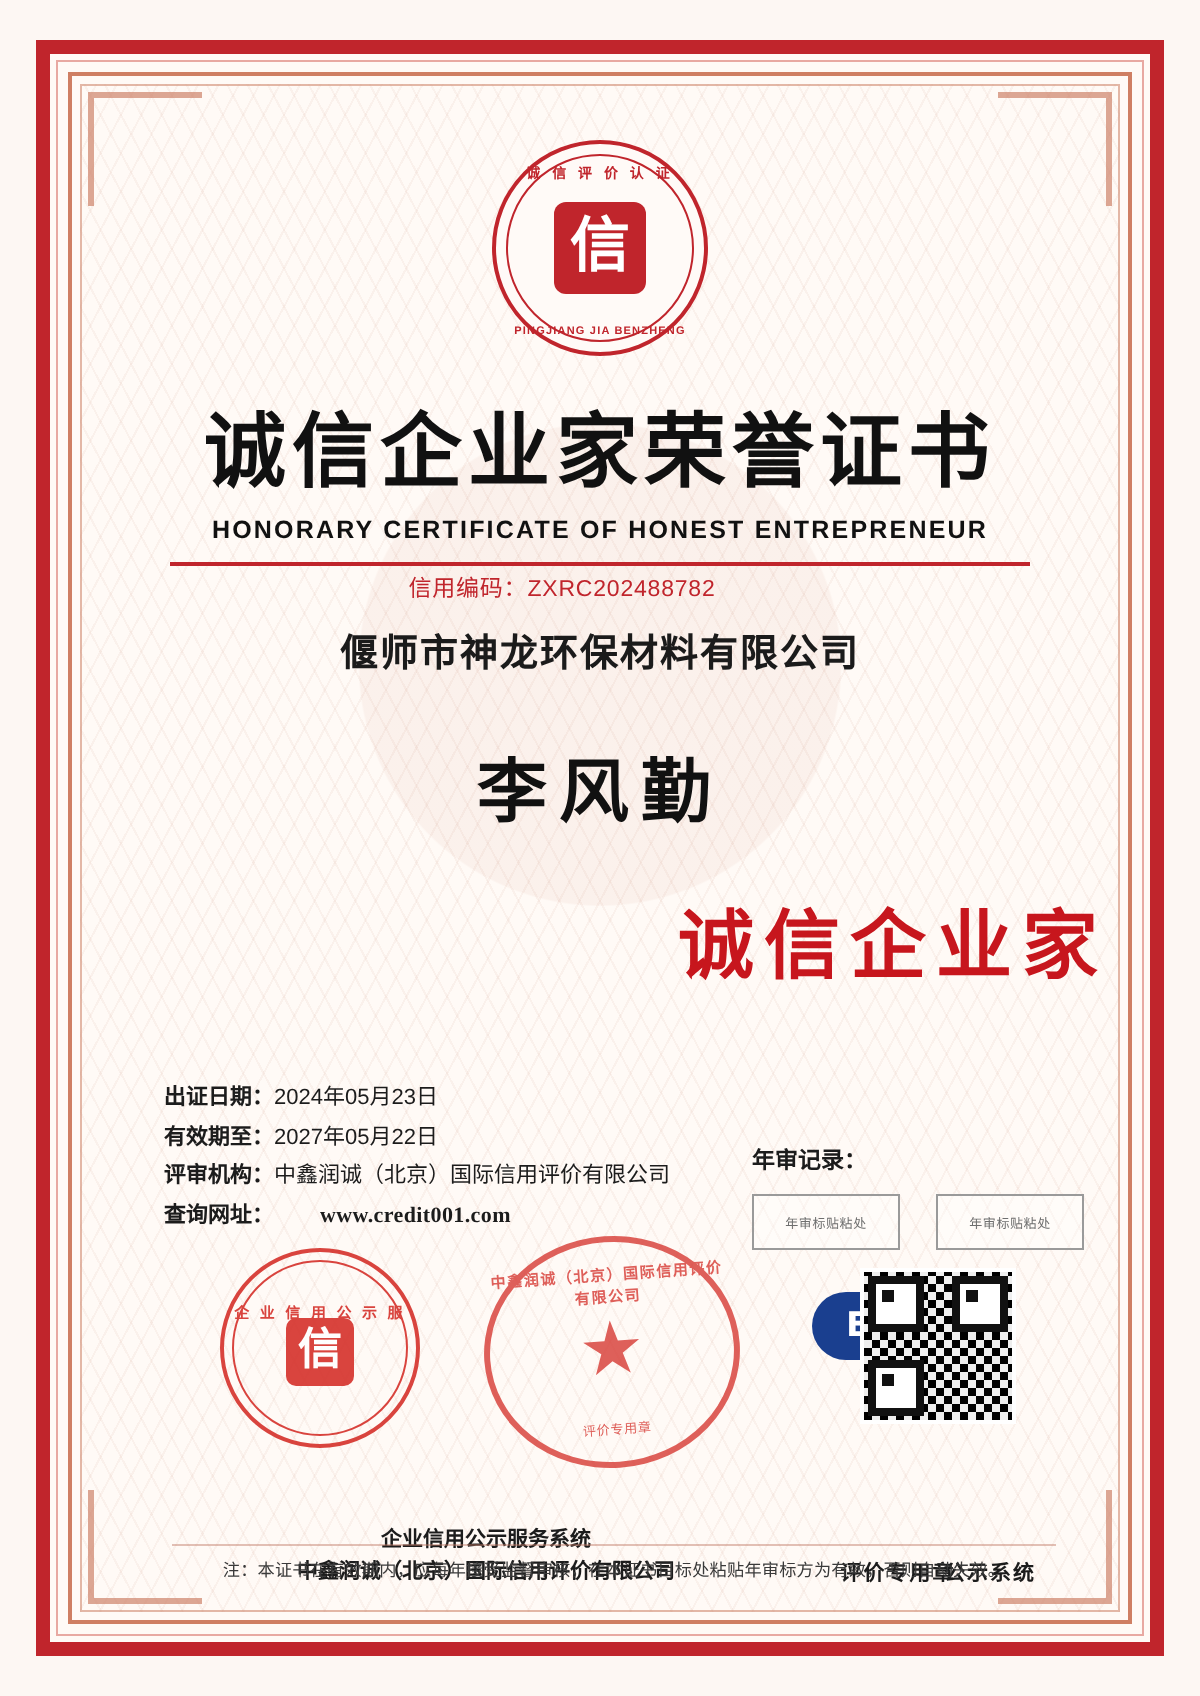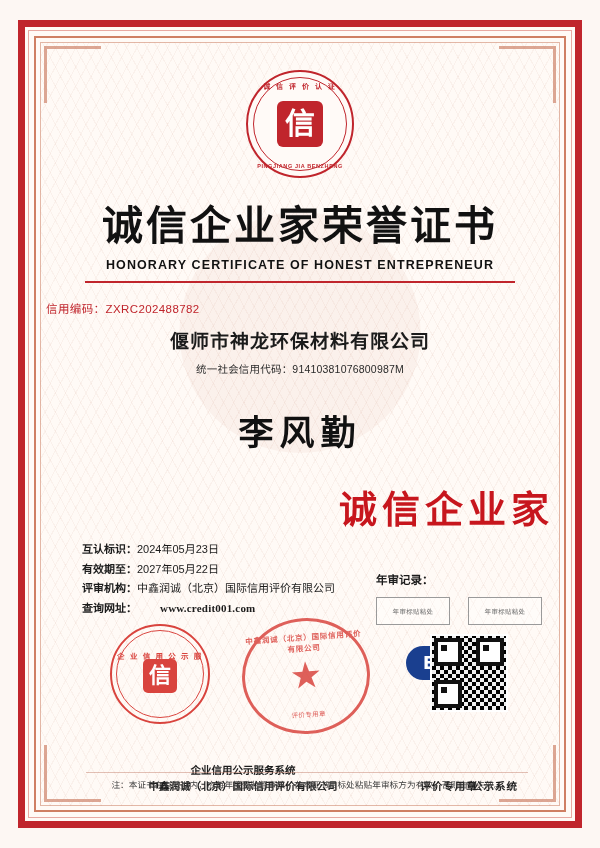--- a/index.html
+++ b/index.html
@@ -161,22 +161,22 @@
   }
   .title-rule {
     margin: 9px auto 0;
     width: 430px;
     height: 2px;
     background: #c0252c;
   }
 
   
   .credit-no {
-    margin-top: 17px;
-    text-align: left;
+    margin-top: 2px;
+    text-align: center;
     padding-right: 38px;
     font-size: 11.5px;
     color: #c0252c;
     letter-spacing: .4px;
   }
 
   
   .company {
     margin-top: 10px;
     text-align: center;
@@ -483,30 +483,27 @@
 
     <div class="title-cn">诚信企业家荣誉证书</div>
     <div class="title-en">HONORARY CERTIFICATE OF HONEST ENTREPRENEUR</div>
     <div class="title-rule"></div>
 
     <div class="credit-no">
       <span>信用编码：</span><span>ZXRC202488782</span>
     </div>
 
     <div class="company">偃师市神龙环保材料有限公司</div>
-    <div class="usci">
-      <span>统一社会信用代码：</span><span>91410381076800987M</span>
-    </div>
 
     <div class="person">李风勤</div>
     <div class="award">诚信企业家</div>
 
     <div class="details">
       <div class="row">
-        <span class="label">互认标识：</span><span>2024年05月23日</span>
+        <span class="label">出证日期：</span><span>2024年05月23日</span>
       </div>
       <div class="row">
         <span class="label">有效期至：</span><span>2027年05月22日</span>
       </div>
       <div class="row">
         <span class="label">评审机构：</span><span>中鑫润诚（北京）国际信用评价有限公司</span>
       </div>
       <div class="row">
         <span class="label">查询网址：</span><span class="url">www.credit001.com</span>
       </div>

